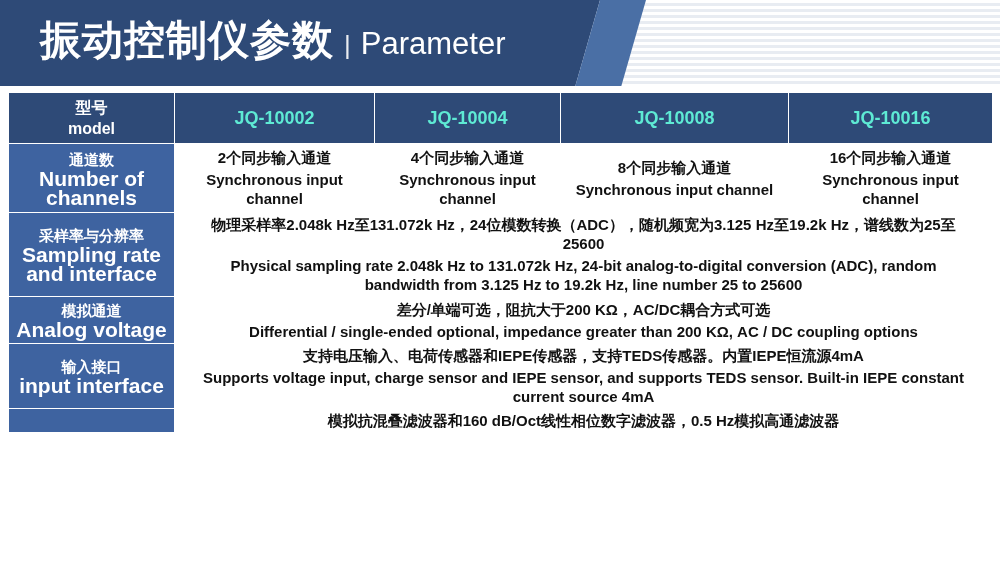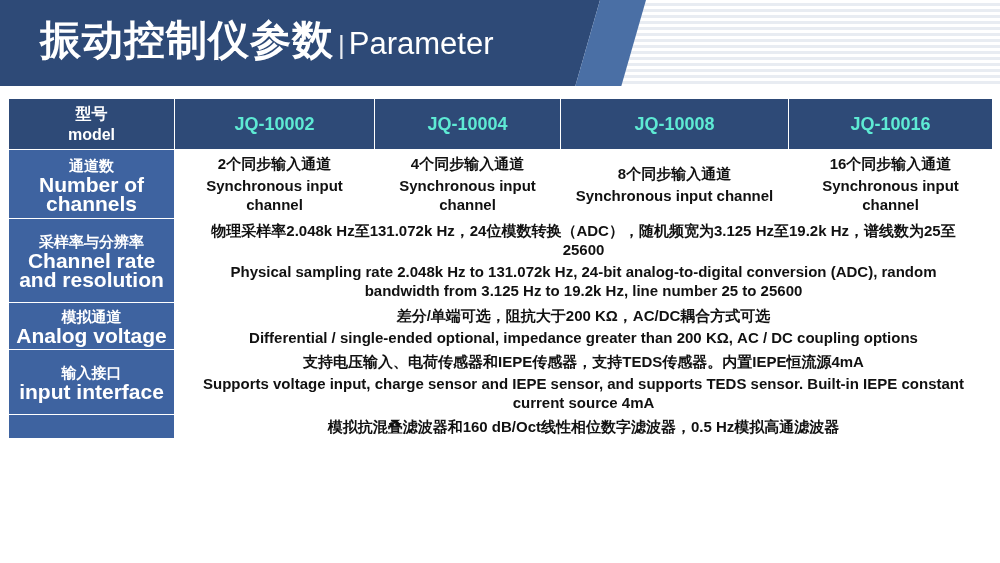--- a/index.html
+++ b/index.html
@@ -56,20 +56,21 @@
     background: #4a6fa5;
     transform: skewX(-16deg);
     transform-origin: top left;
   }
   .header-title {
     position: absolute;
     left: 40px;
     top: 12px;
     display: flex;
     align-items: baseline;
+    gap: 6px;
     color: #ffffff;
     white-space: nowrap;
   }
   .title-cn {
     font-size: 41px;
     font-weight: bold;
     letter-spacing: 1px;
     line-height: 56px;
   }
   .title-sep {
@@ -80,21 +81,21 @@
   }
   .title-en {
     font-size: 31px;
     font-weight: normal;
     line-height: 56px;
   }
   
   .table-wrap {
     position: absolute;
     left: 8px;
-    top: 98px;
+    top: 92px;
     width: 984px;
   }
   table.spec {
     border-collapse: collapse;
     width: 984px;
     table-layout: fixed;
   }
   table.spec td {
     border: 1px solid #ffffff;
     vertical-align: middle;
@@ -219,21 +220,21 @@
           <td class="val-cell">
             <span class="cn">16个同步输入通道</span>
             <span class="en">Synchronous input channel</span>
           </td>
         </tr>
 
 
         <tr>
           <td class="label-cell">
             <span class="cn">采样率与分辨率</span>
-            <span class="en">Channel rate and resolution</span>
+            <span class="en">Sampling rate and interface</span>
           </td>
           <td class="val-cell tight" colspan="4">
             <span class="cn">物理采样率2.048k Hz至131.072k Hz，24位模数转换（ADC），随机频宽为3.125 Hz至19.2k Hz，谱线数为25至25600</span>
             <span class="en">Physical sampling rate 2.048k Hz to 131.072k Hz, 24-bit analog-to-digital conversion (ADC), random bandwidth from 3.125 Hz to 19.2k Hz, line number 25 to 25600</span>
           </td>
         </tr>
 
         <tr>
           <td class="label-cell">
             <span class="cn">模拟通道</span>

